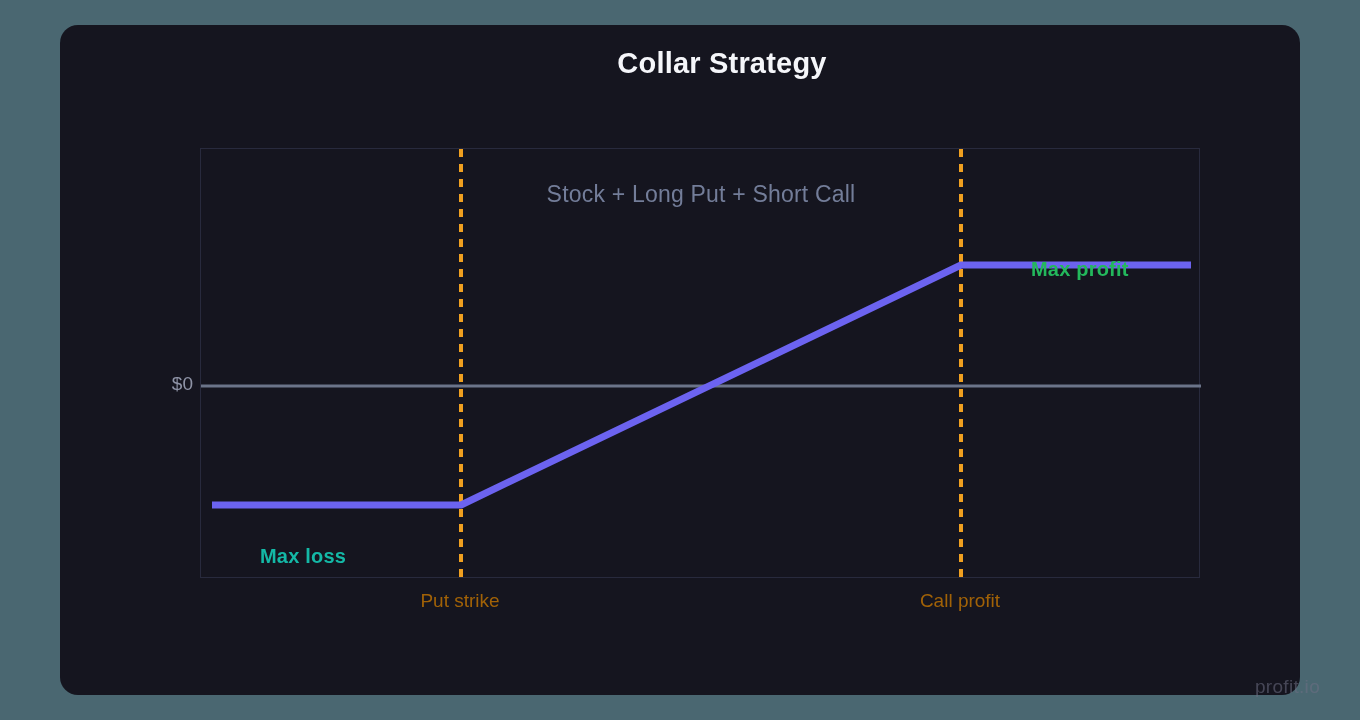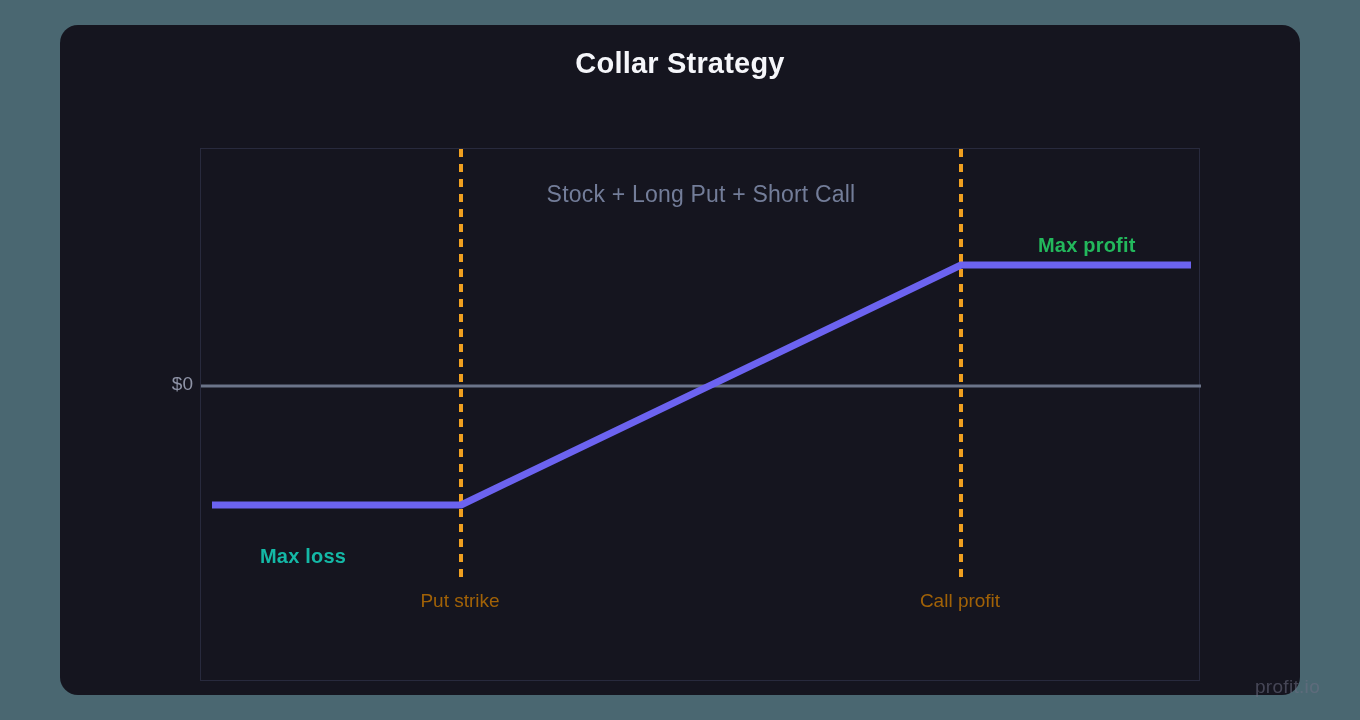--- a/index.html
+++ b/index.html
@@ -34,29 +34,30 @@
   .chart-title {
     position: absolute;
     left: 0;
     top: 22px;
     width: 1240px;
     text-align: center;
     color: #f5f6fa;
     font-size: 29px;
     font-weight: bold;
     letter-spacing: 0.2px;
+    padding-left: 42px;
   }
 
   
   .plot {
     position: absolute;
     left: 140px;   
     top: 123px;    
     width: 1000px; 
-    height: 533px; 
+    height: 430px; 
     border: 1px solid #282a3d;
     box-sizing: border-box;
   }
 
   .plot-svg {
     position: absolute;
     left: 0;
     top: 0;
     width: 1000px;
     height: 430px;
@@ -103,23 +104,22 @@
   
   .annot {
     position: absolute;
     font-size: 20px;
     font-weight: bold;
     white-space: nowrap;
     letter-spacing: 0.2px;
   }
   .annot-max-profit {
     left: 971px;    
-    top: 209px;
+    top: 233px;
     color: #23b85c;
-    margin-left: 7px;
   }
   .annot-max-loss {
     left: 200px;    
     top: 520px;
     color: #14b8a6;
   }
 
   
   .watermark {
     position: absolute;

